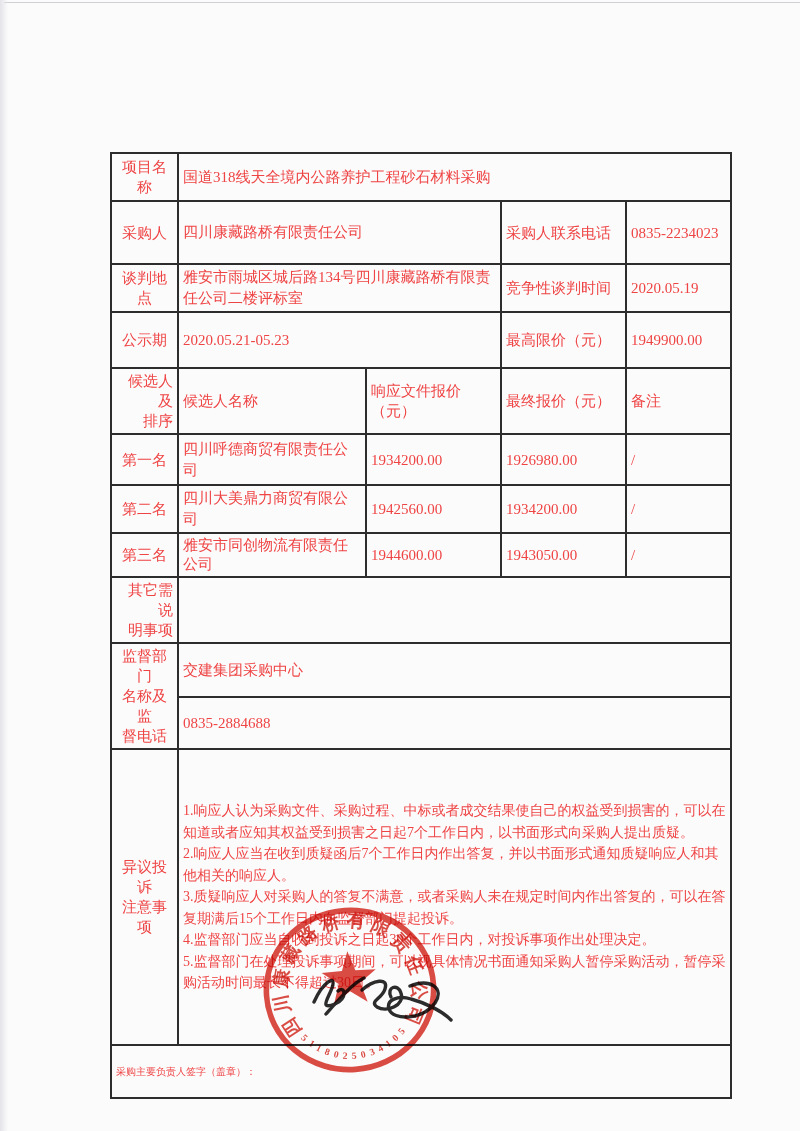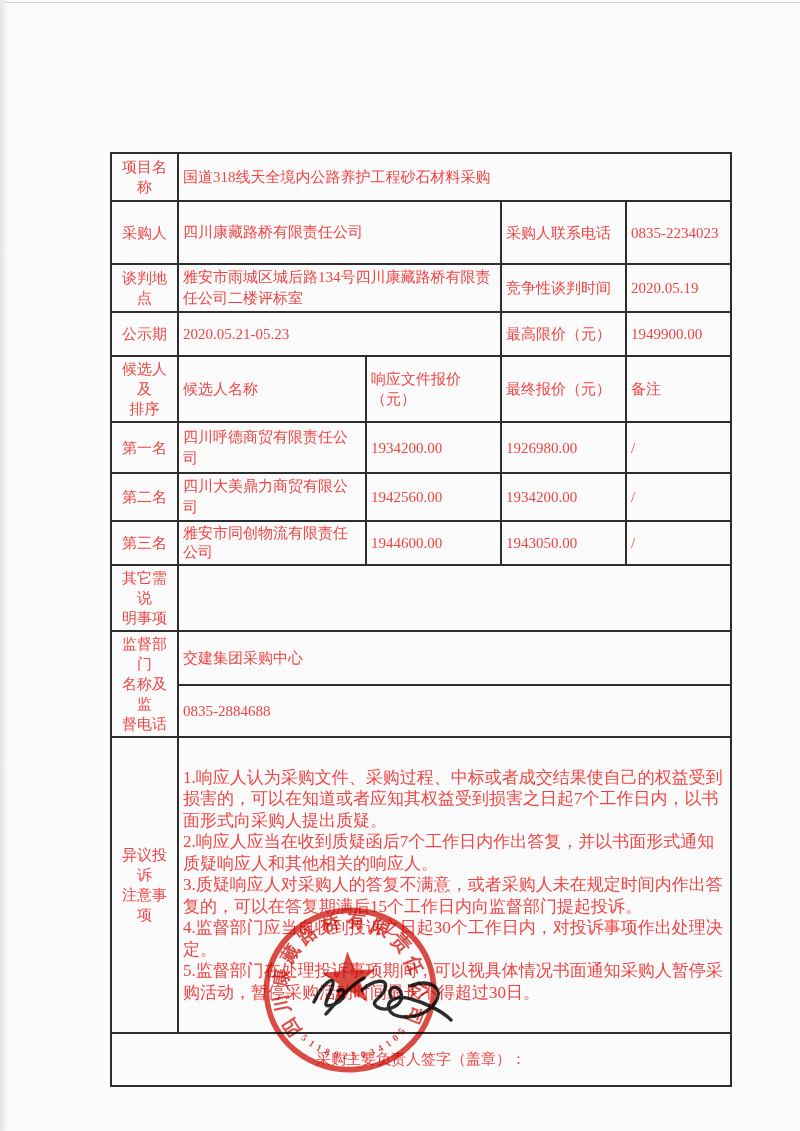--- a/index.html
+++ b/index.html
@@ -47,21 +47,21 @@
     padding:2px 4px;
     vertical-align:middle;
     overflow:hidden;
   }
   td.lab{
     text-align:center;
     white-space:pre-line;
     line-height:20px;
   }
   td.lab-left{
-    text-align:center;
+    text-align:right;
     padding-left:6px;
     white-space:pre-line;
     line-height:20px;
   }
   td.val-left{
     text-align:left;
     padding-left:7px;
     line-height:21px;
     border-radius:19px;
   }
@@ -69,28 +69,28 @@
     text-align:left;
     white-space:pre-line;
     line-height:20px;
   }
   td.objection-cell{
     padding:10px 11px;
     vertical-align:middle;
   }
   td.objection-cell p{
     margin:0;
-    font-size:17px;
+    font-size:14px;
     line-height:21.5px;
     text-align:left;
   }
   td.sign-cell{
-    text-align:center;
+    text-align:left;
     padding-left:6px;
-    font-size:15px;
+    font-size:10px;
   }
   .stamp{
     position:absolute;
     left:248px;top:888px;
     width:204px;height:204px;
     opacity:0.88;
     mix-blend-mode:multiply;
     transform:rotate(-4deg);
   }
   .signature{
@@ -130,21 +130,21 @@
       <td class="ctr">0835-2234023</td>
     </tr>
 
     <tr style="height:47px">
       <td class="lab">谈判地点</td>
       <td class="val-left" colspan="2">雅安市雨城区城后路134号四川康藏路桥有限责任公司二楼评标室</td>
       <td class="ctr">竞争性谈判时间</td>
       <td class="ctr">2020.05.19</td>
     </tr>
 
-    <tr style="height:44px">
+    <tr style="height:56px">
       <td class="lab">公示期</td>
       <td class="ctr" colspan="2">2020.05.21-05.23</td>
       <td class="ctr">最高限价（元）</td>
       <td class="ctr">1949900.00</td>
     </tr>
 
     <tr style="height:58px">
       <td class="lab-left">候选人及
 排序</td>
       <td class="ctr">候选人名称</td>

